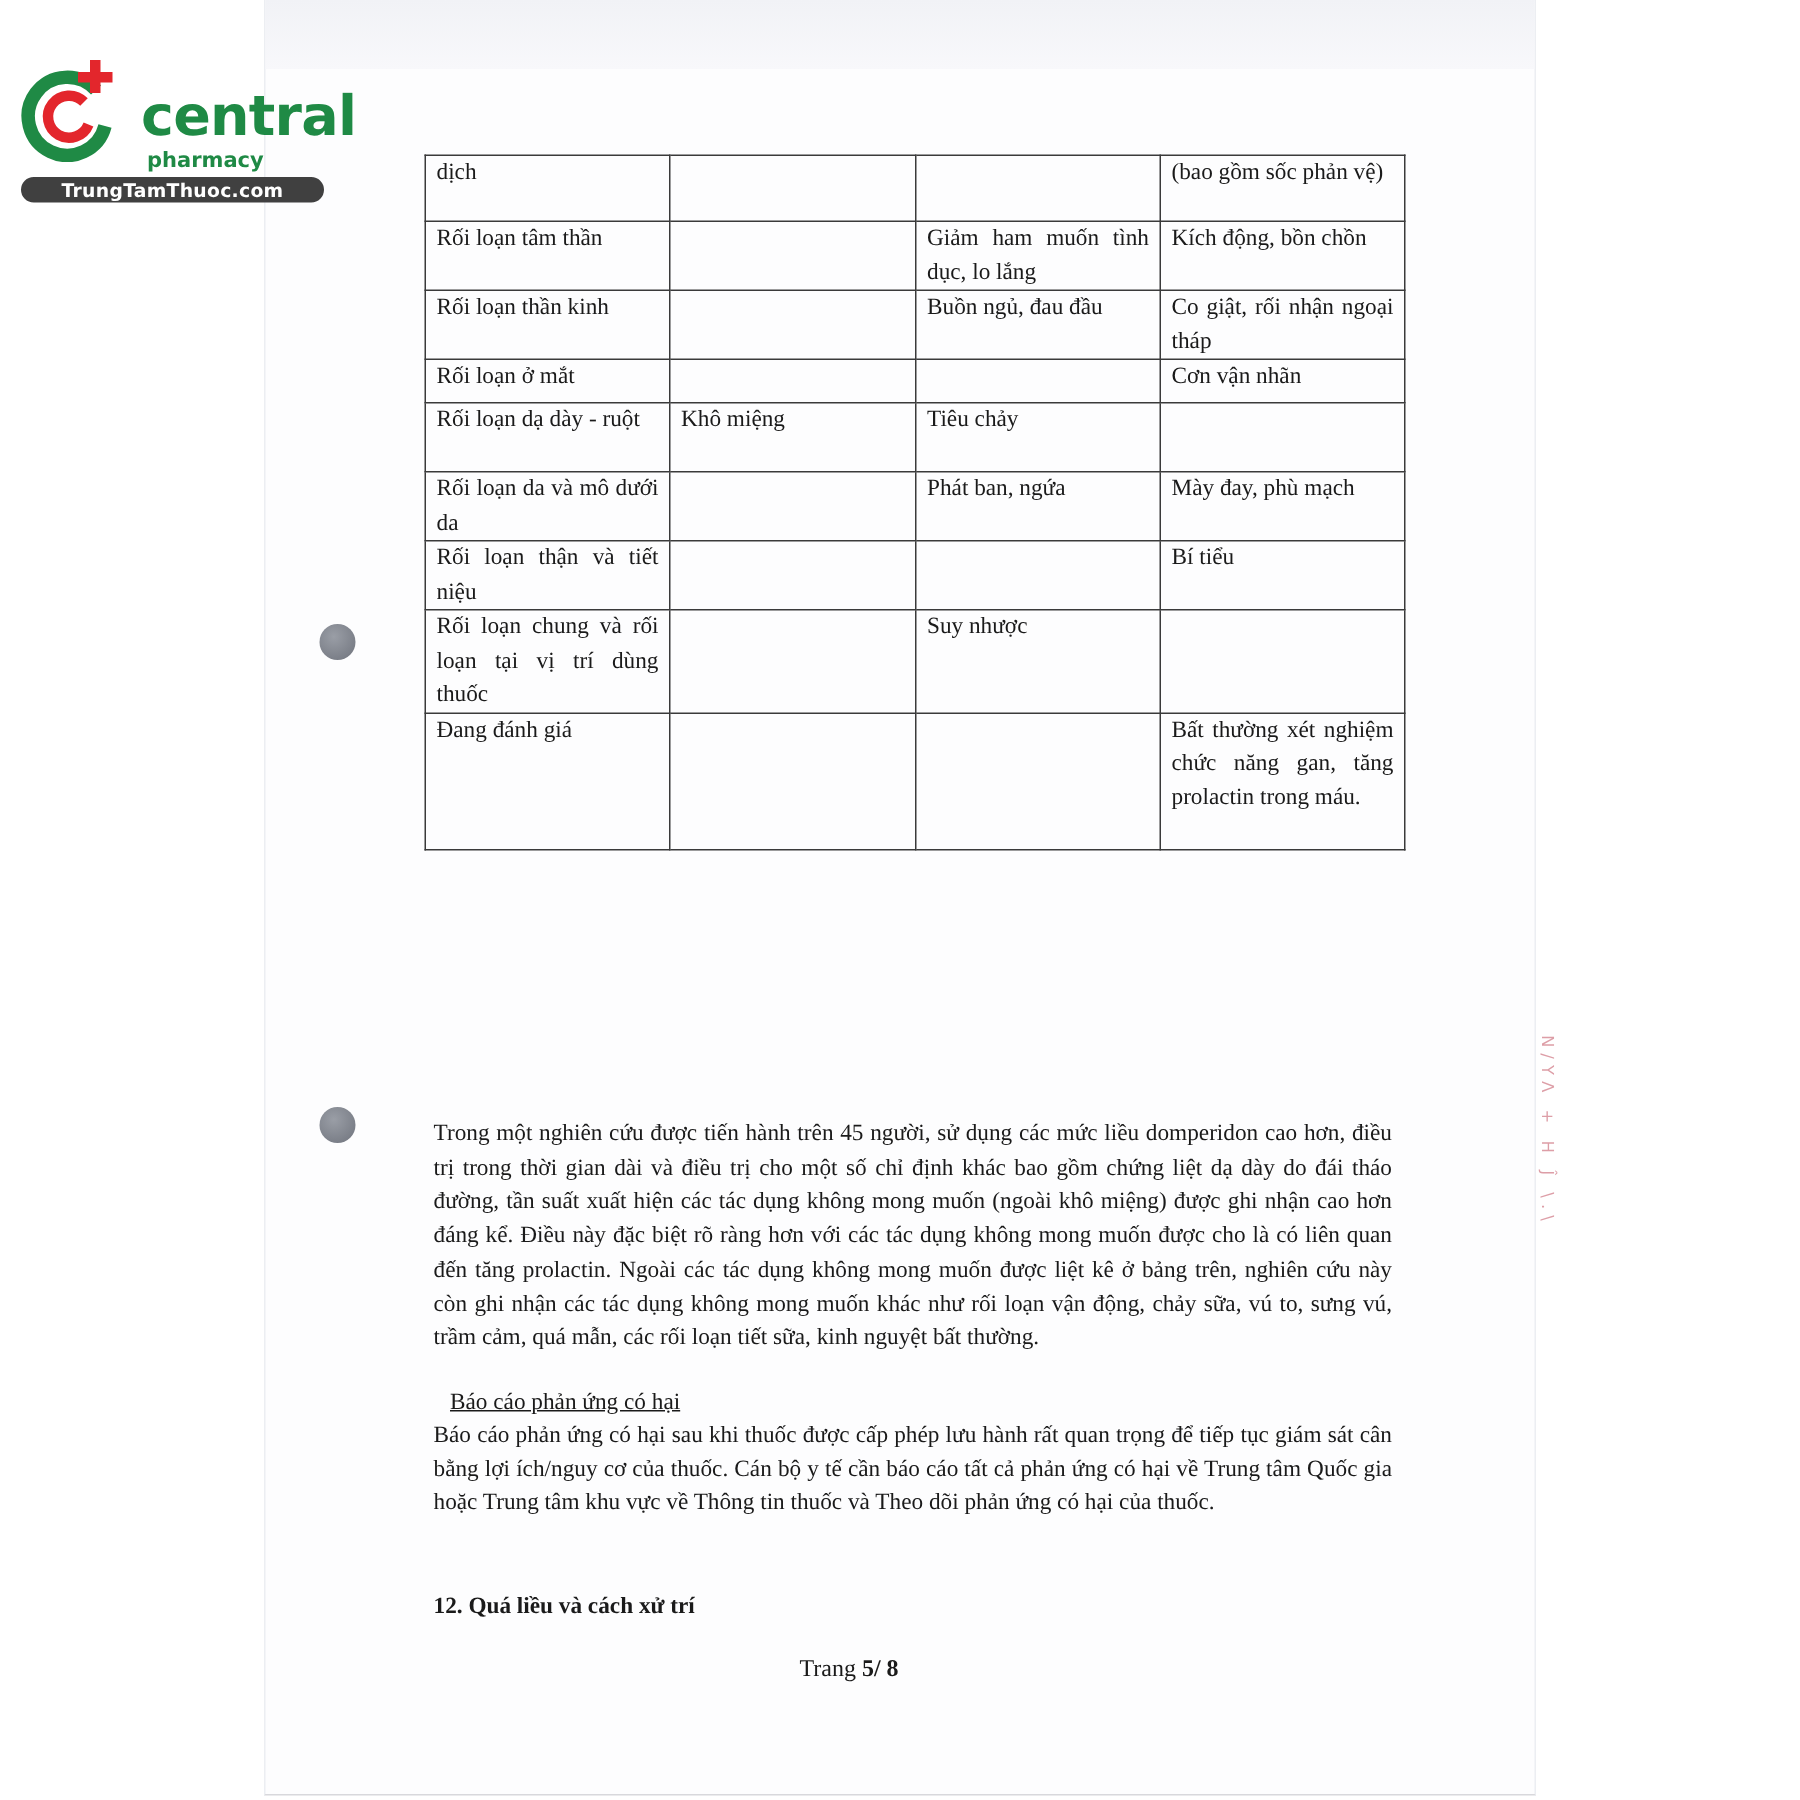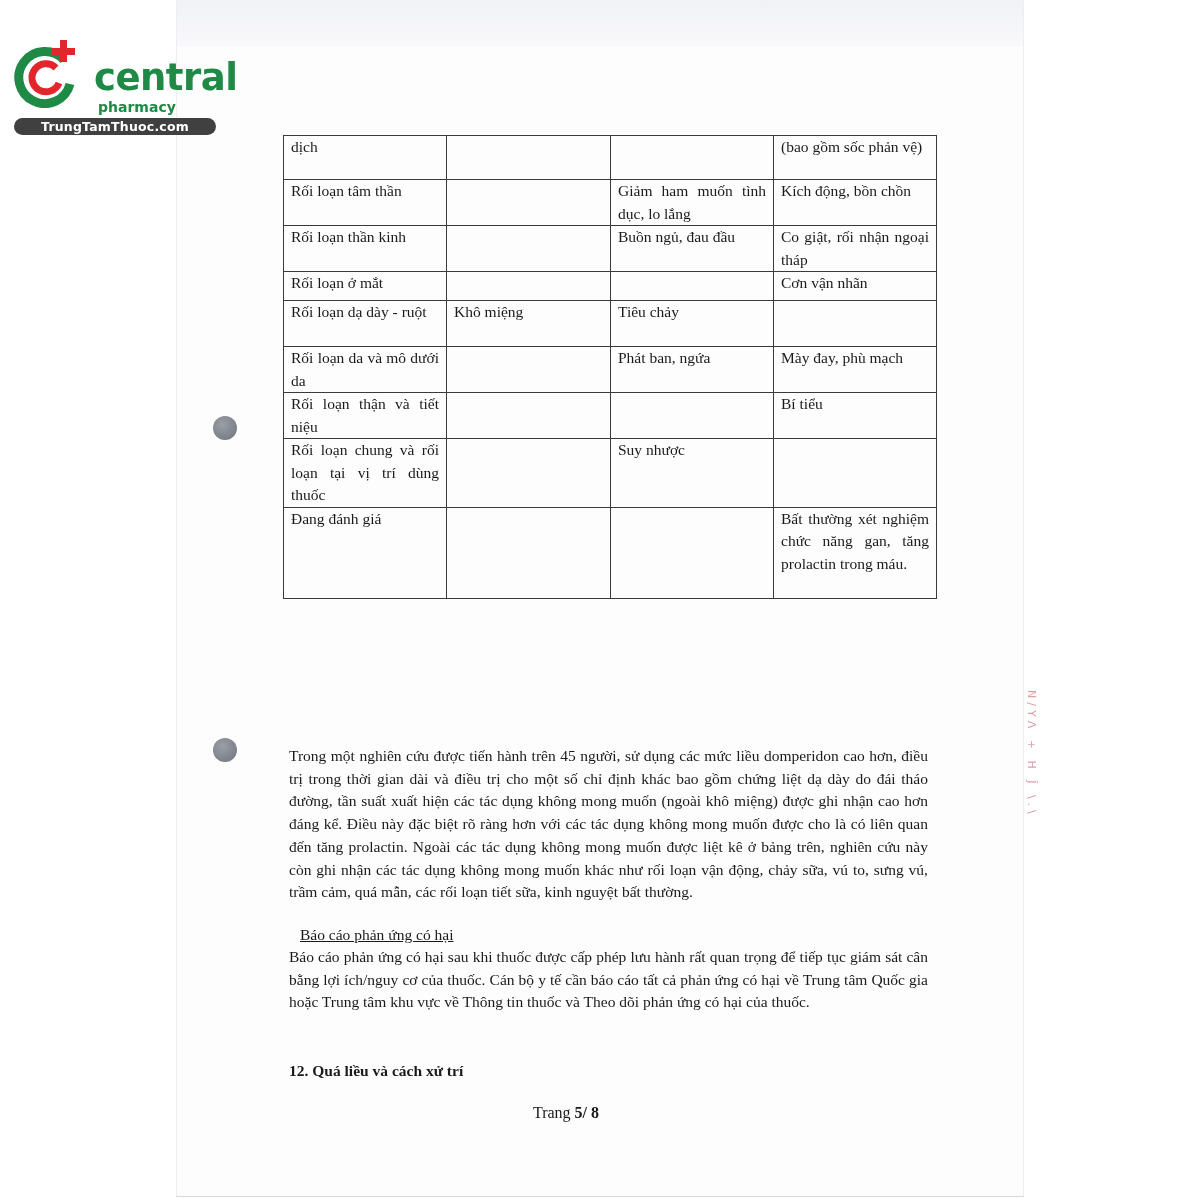--- a/index.html
+++ b/index.html
@@ -40,21 +40,21 @@
   .logo-banner {
     position: absolute; left: 6px; top: 80px; width: 202px; height: 17px;
     background: #404040; border-radius: 9px;
     color: #fff; font-family: "DejaVu Sans", sans-serif; font-weight: bold;
     font-size: 12.5px; line-height: 17px; text-align: center; letter-spacing: 0.2px;
   }
   
   table.ae {
     position: absolute; left: 283px; top: 103px; width: 653px;
     border-collapse: collapse; table-layout: fixed;
-    font-size: 15.5px; line-height: 22.5px; margin-top: 32px;
+    font-size: 15.5px; line-height: 22.5px;
   }
   table.ae td {
     border: 1.3px solid #3a3a3a; vertical-align: top;
     padding: 0 7px; text-align: justify; text-align-last: left;
   }
   .col1 { width: 163px; } .col2 { width: 164px; } .col3 { width: 163px; } .col4 { width: 163px; }
   .body-text {
     position: absolute; left: 289px; width: 639px;
     font-size: 15.5px; line-height: 22.7px; text-align: justify;
   }

